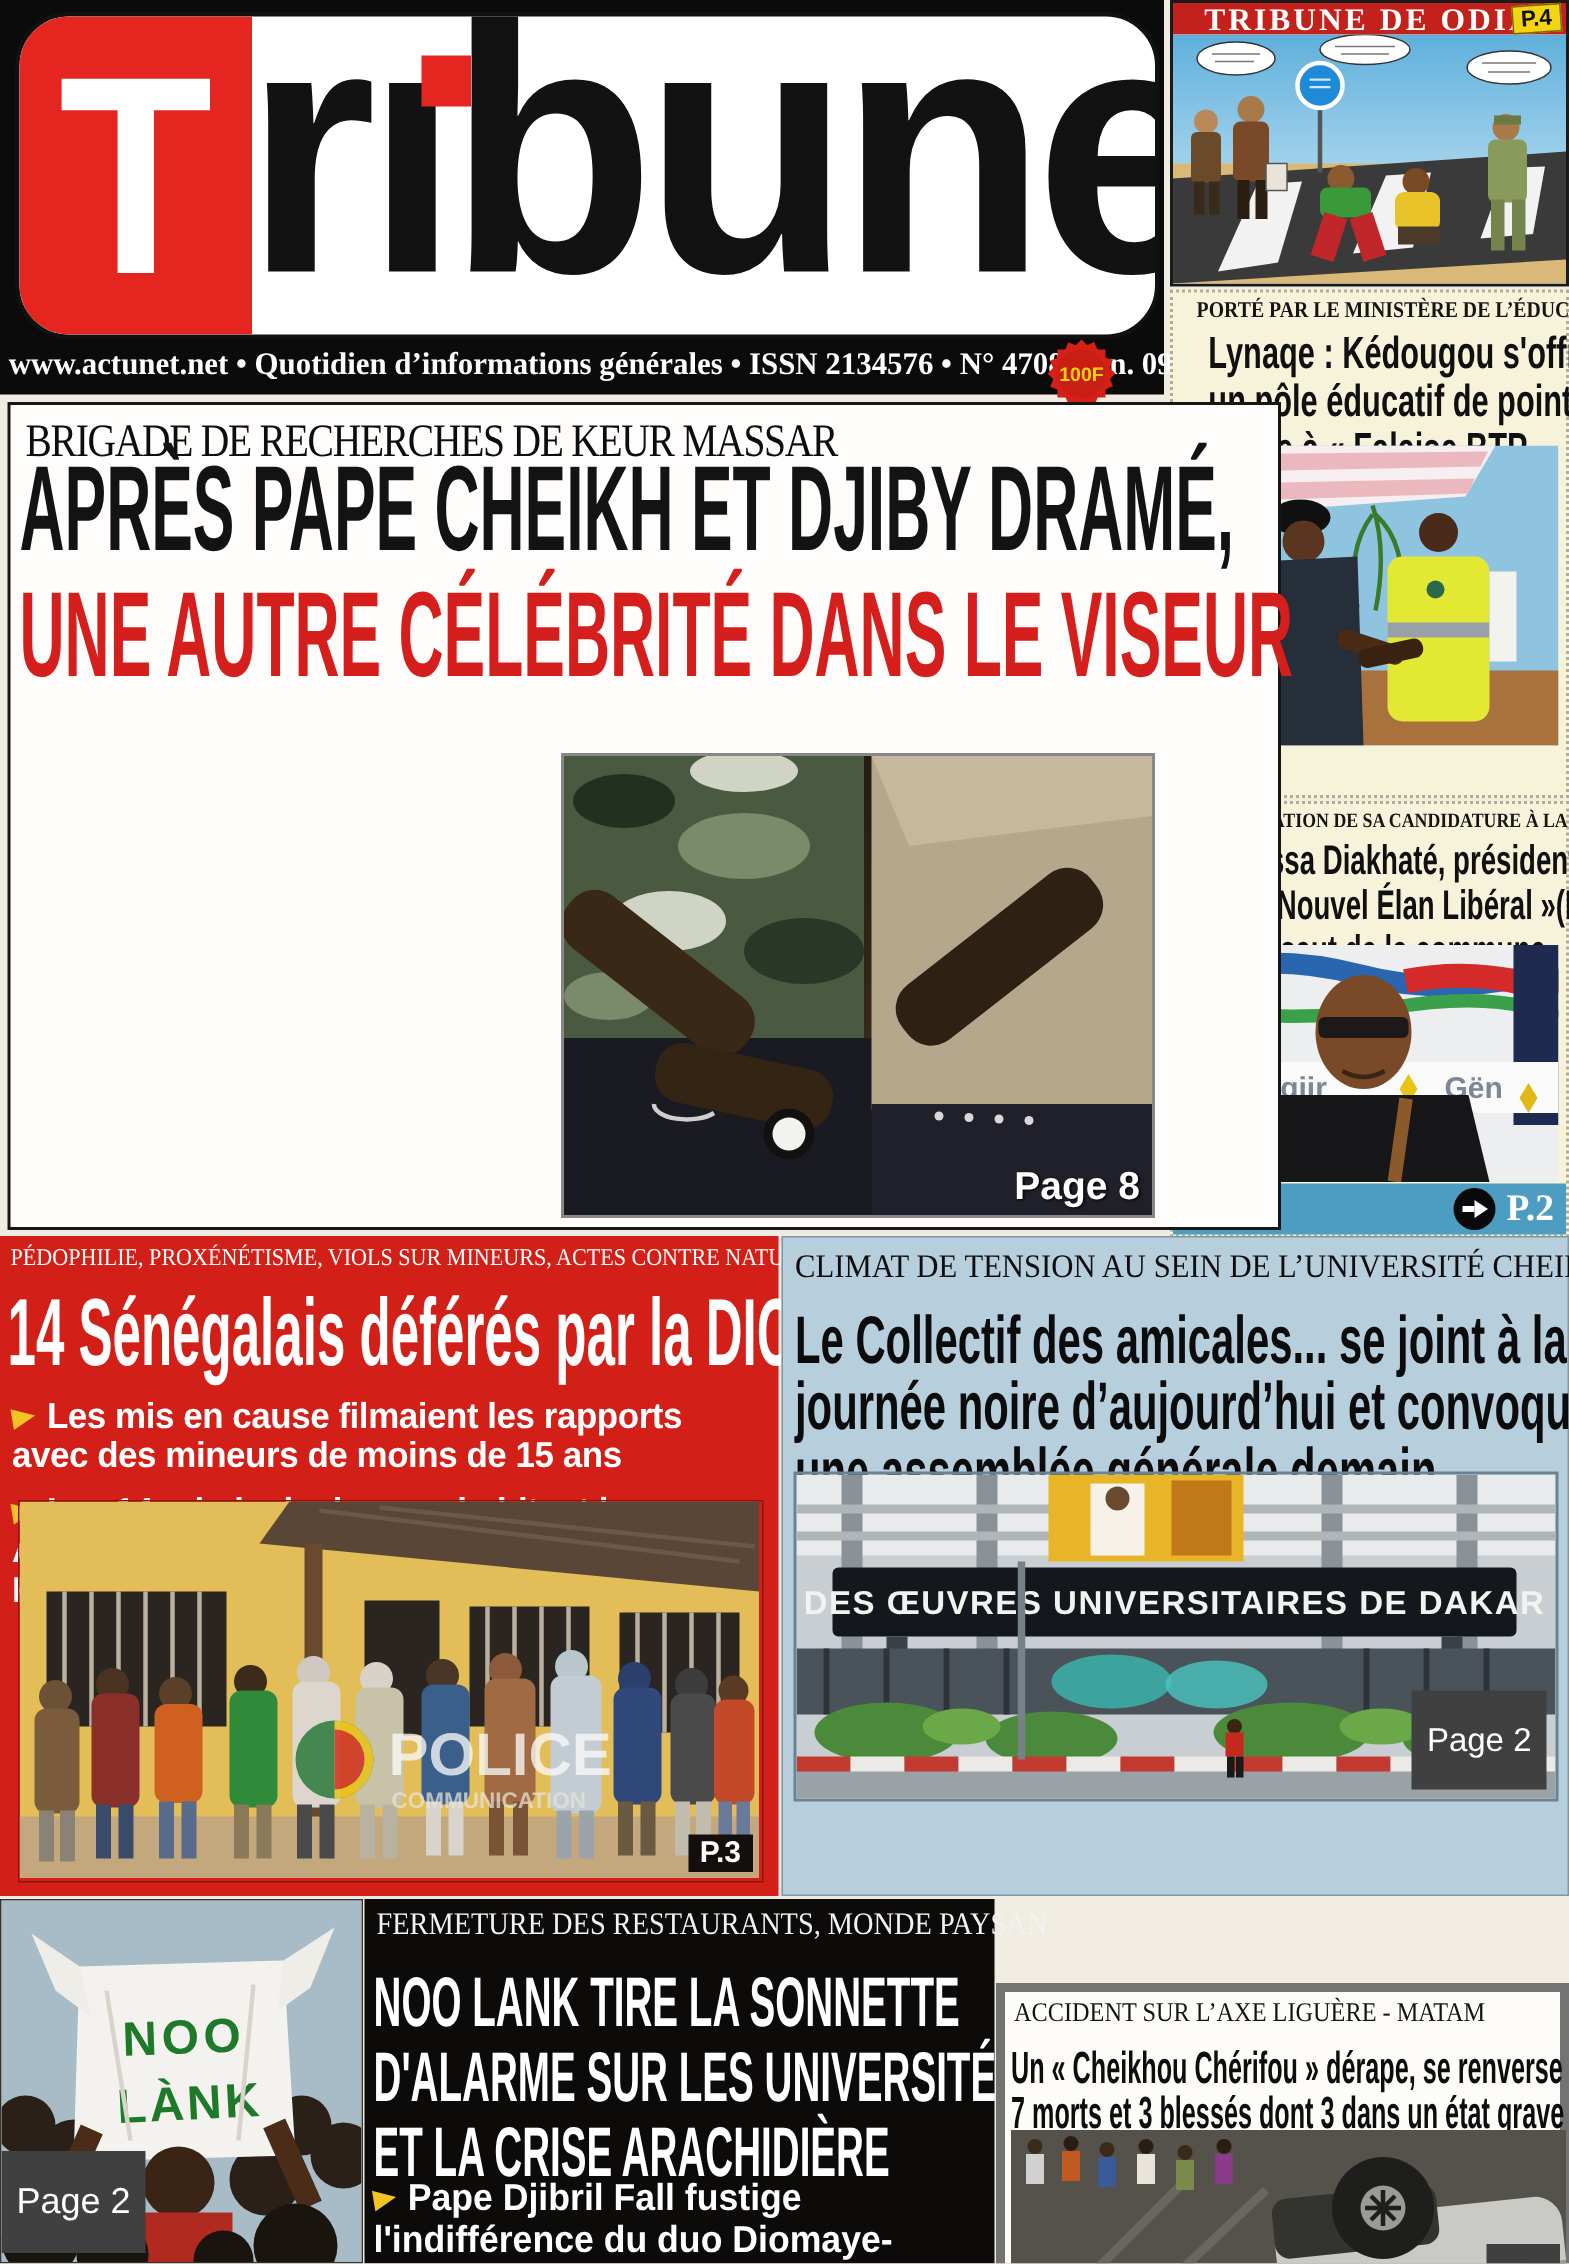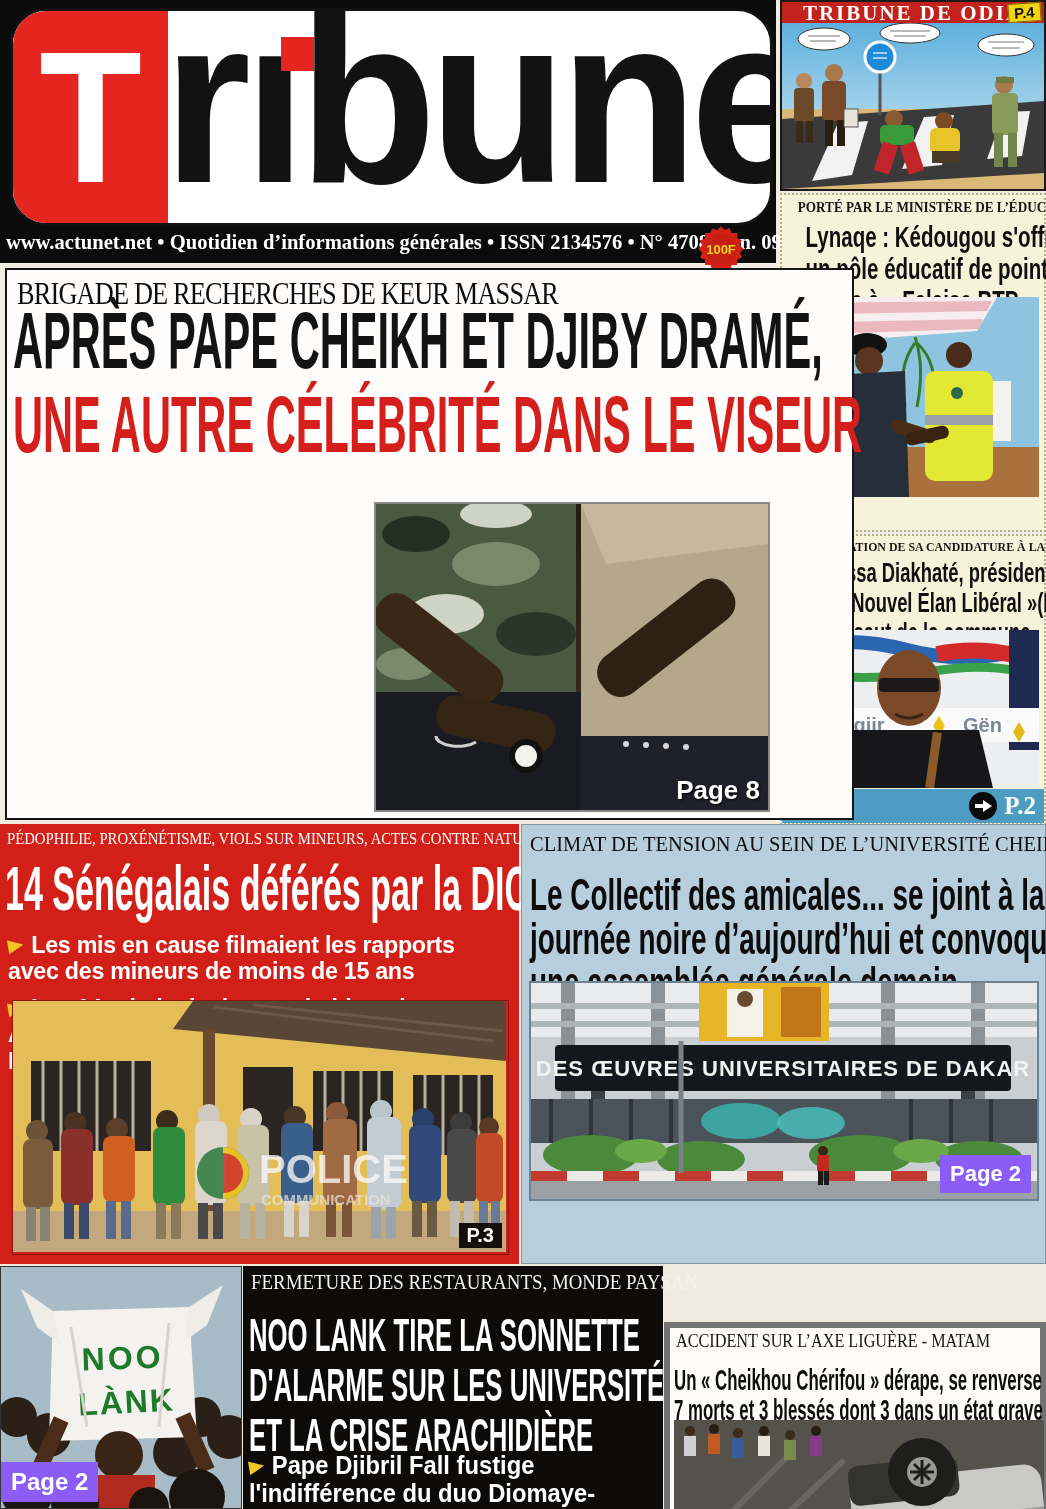--- a/index.html
+++ b/index.html
@@ -71,21 +71,21 @@
   .dic-photo{left:12px;top:176px;width:495px;height:253px;border:1px solid #8a1410;overflow:hidden;}
   .p3-badge{right:6px;bottom:6px;background:#140f0d;color:#fff;font-weight:bold;font-size:20px;padding:1px 8px;}
 
   
   .ucad-box{left:521px;top:824px;width:525px;height:440px;background:#b7cedd;border:1px solid #7e98a8;box-sizing:border-box;}
   .ucad-kicker{left:8px;top:6px;color:#0e0e0e;font-family:"Liberation Serif",serif;font-size:22px;
                transform:scaleX(0.93);transform-origin:left top;white-space:nowrap;}
   .ucad-h{left:8px;font-weight:bold;color:#0c0c0c;font-size:34px;white-space:nowrap;
           transform:scale(0.82,1.32);transform-origin:left center;line-height:1;}
   .ucad-photo{left:7px;top:156px;width:510px;height:220px;border:2px solid #6a8292;box-sizing:border-box;overflow:hidden;}
-  .pbadge{background:#8b5cf6;color:#fff;font-weight:bold;font-size:22px;padding:6px 10px;}
+  .pbadge{background:#404040;color:#fff;font-weight:normal;font-size:22px;padding:20px 10px;}
 
   
   .noo-photo{left:0;top:1266px;width:242px;height:243px;overflow:hidden;border:1px solid #333;box-sizing:border-box;}
   .noo-box{left:243px;top:1266px;width:420px;height:243px;background:#0c0b09;}
   .noo-kicker{left:8px;top:4px;color:#f2f2f2;font-family:"Liberation Serif",serif;font-size:21px;
               transform:scaleX(0.9);transform-origin:left top;white-space:nowrap;}
   .noo-h{left:6px;color:#fff;font-weight:bold;font-size:33px;white-space:nowrap;
          transform:scale(0.78,1.42);transform-origin:left center;line-height:1;}
   .noo-bullet{left:6px;top:186px;width:404px;color:#fff;font-weight:bold;font-size:25px;line-height:1.1;
               transform:scaleX(0.95);transform-origin:left top;}

